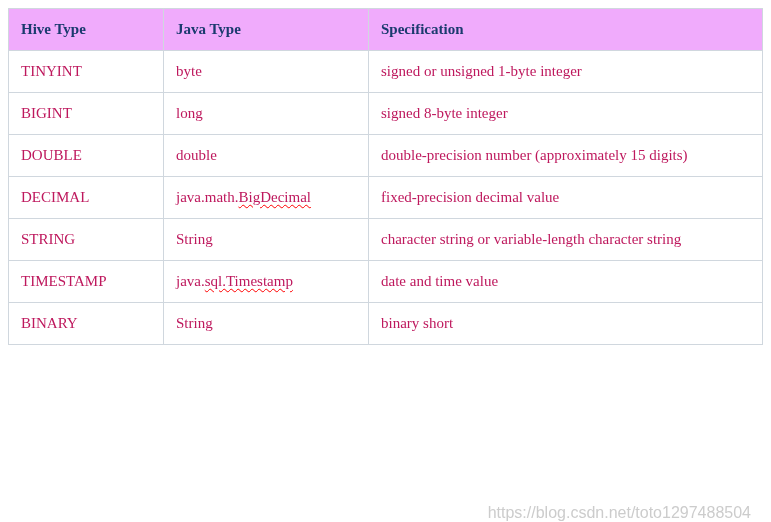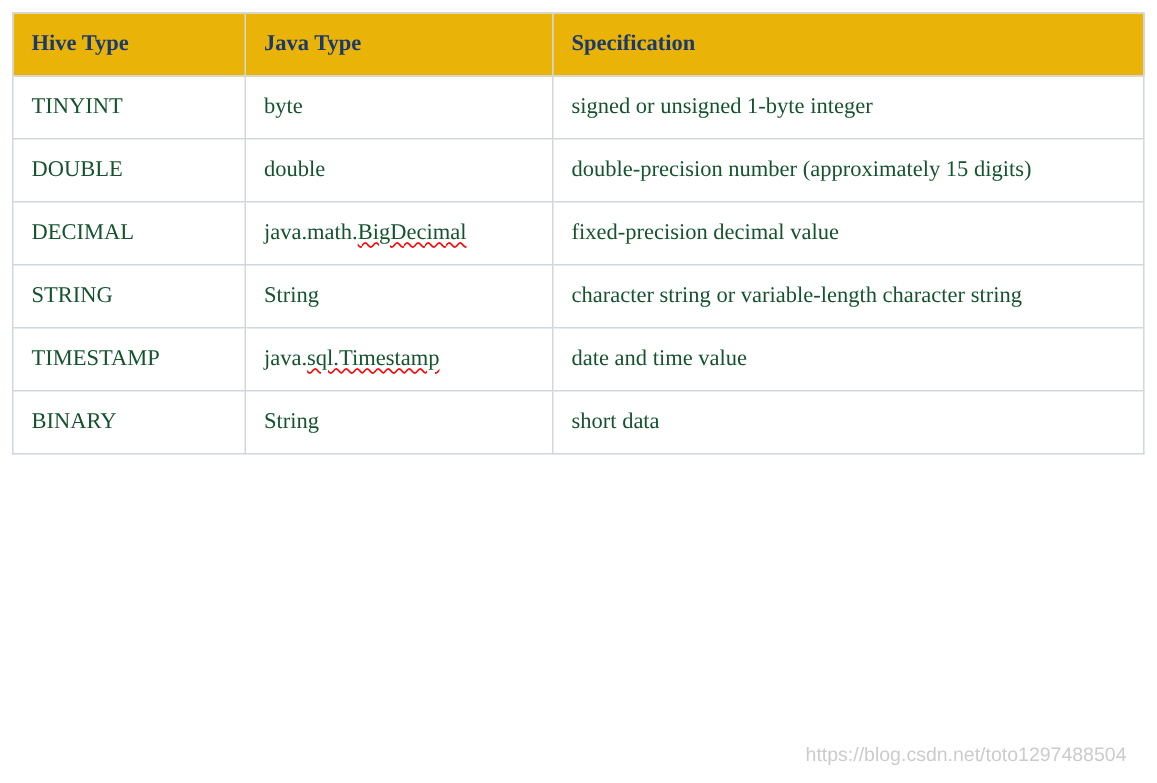--- a/index.html
+++ b/index.html
@@ -14,37 +14,37 @@
       border-collapse: collapse;
       width: 755px;
     }
     th, td {
       border: 1px solid #d0d7de;
       padding: 12px 12px;
       text-align: left;
       vertical-align: middle;
     }
     th {
-      background: #eab308;
+      background: #f0abfc;
       font-weight: bold;
       color: #1a3a6e;
       font-size: 15px;
     }
     td {
-      color: #14532d;
+      color: #be185d;
     }
     .col-hive { width: 130px; }
     .col-java { width: 180px; }
     .watermark {
       position: absolute;
       right: 20px;
-      bottom: 12px;
+      bottom: 0;
       color: #ccc;
       font-family: Arial, sans-serif;
-      font-size: 13px;
+      font-size: 16px;
       pointer-events: none;
     }
     .squiggle {
       text-decoration: underline wavy red;
       text-decoration-thickness: 1px;
       text-underline-offset: 2px;
       text-align: center;
     }
   </style>
 </head>
@@ -58,20 +58,25 @@
       <th>Specification</th>
     </tr>
   </thead>
   <tbody>
     <tr>
       <td>TINYINT</td>
       <td>byte</td>
       <td>signed or unsigned 1-byte integer</td>
     </tr>
     <tr>
+      <td>BIGINT</td>
+      <td>long</td>
+      <td>signed 8-byte integer</td>
+    </tr>
+    <tr>
       <td>DOUBLE</td>
       <td>double</td>
       <td>double-precision number (approximately 15 digits)</td>
     </tr>
     <tr>
       <td>DECIMAL</td>
       <td><span>java.math.</span><span class="squiggle">BigDecimal</span></td>
       <td>fixed-precision decimal value</td>
     </tr>
     <tr>
@@ -80,18 +85,18 @@
       <td>character string or variable-length character string</td>
     </tr>
     <tr>
       <td>TIMESTAMP</td>
       <td><span>java.</span><span class="squiggle">sql.Timestamp</span></td>
       <td>date and time value</td>
     </tr>
     <tr>
       <td>BINARY</td>
       <td>String</td>
-      <td>short data</td>
+      <td>binary short</td>
     </tr>
   </tbody>
 </table>
 
 <div class="watermark">https://blog.csdn.net/toto1297488504</div>
 
 </body></html>

